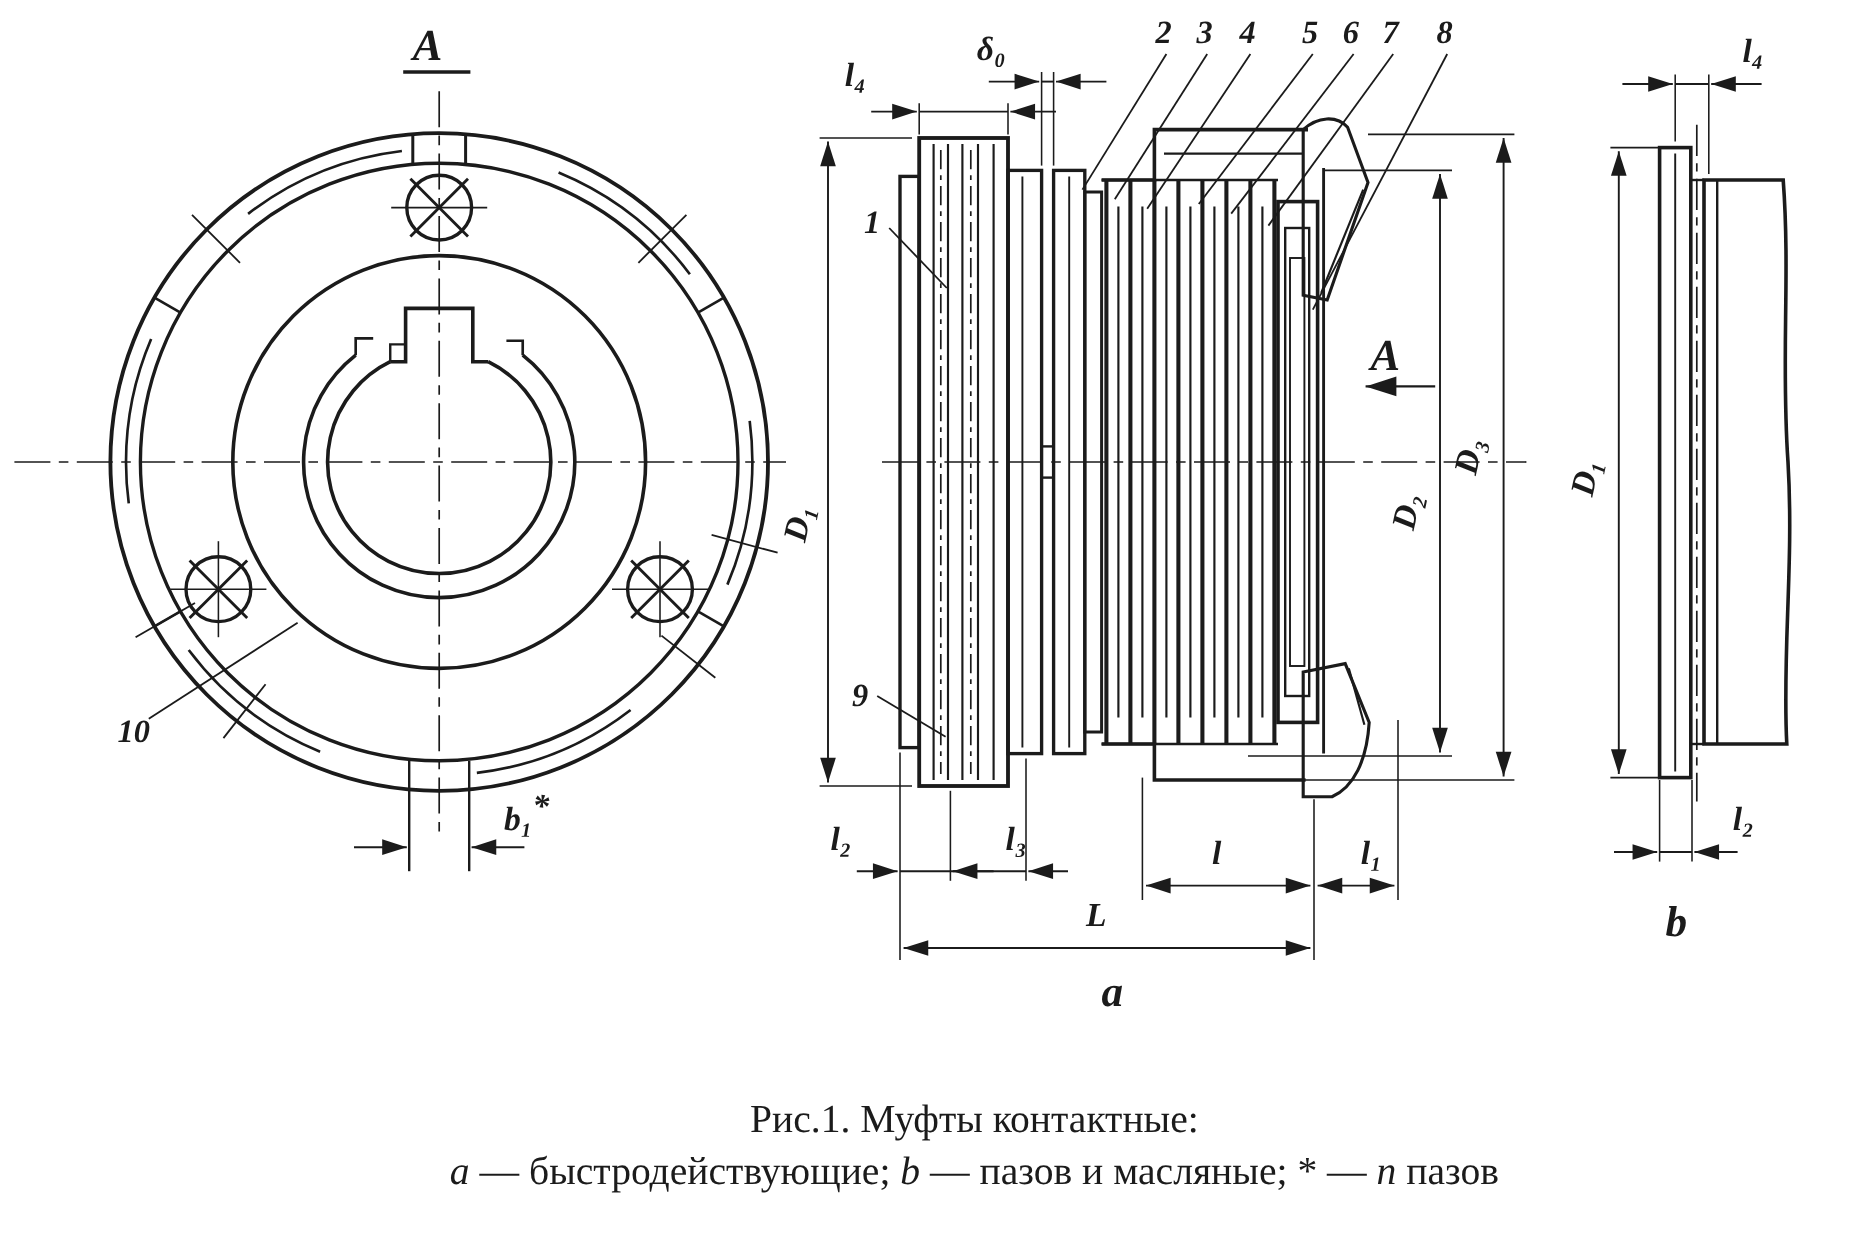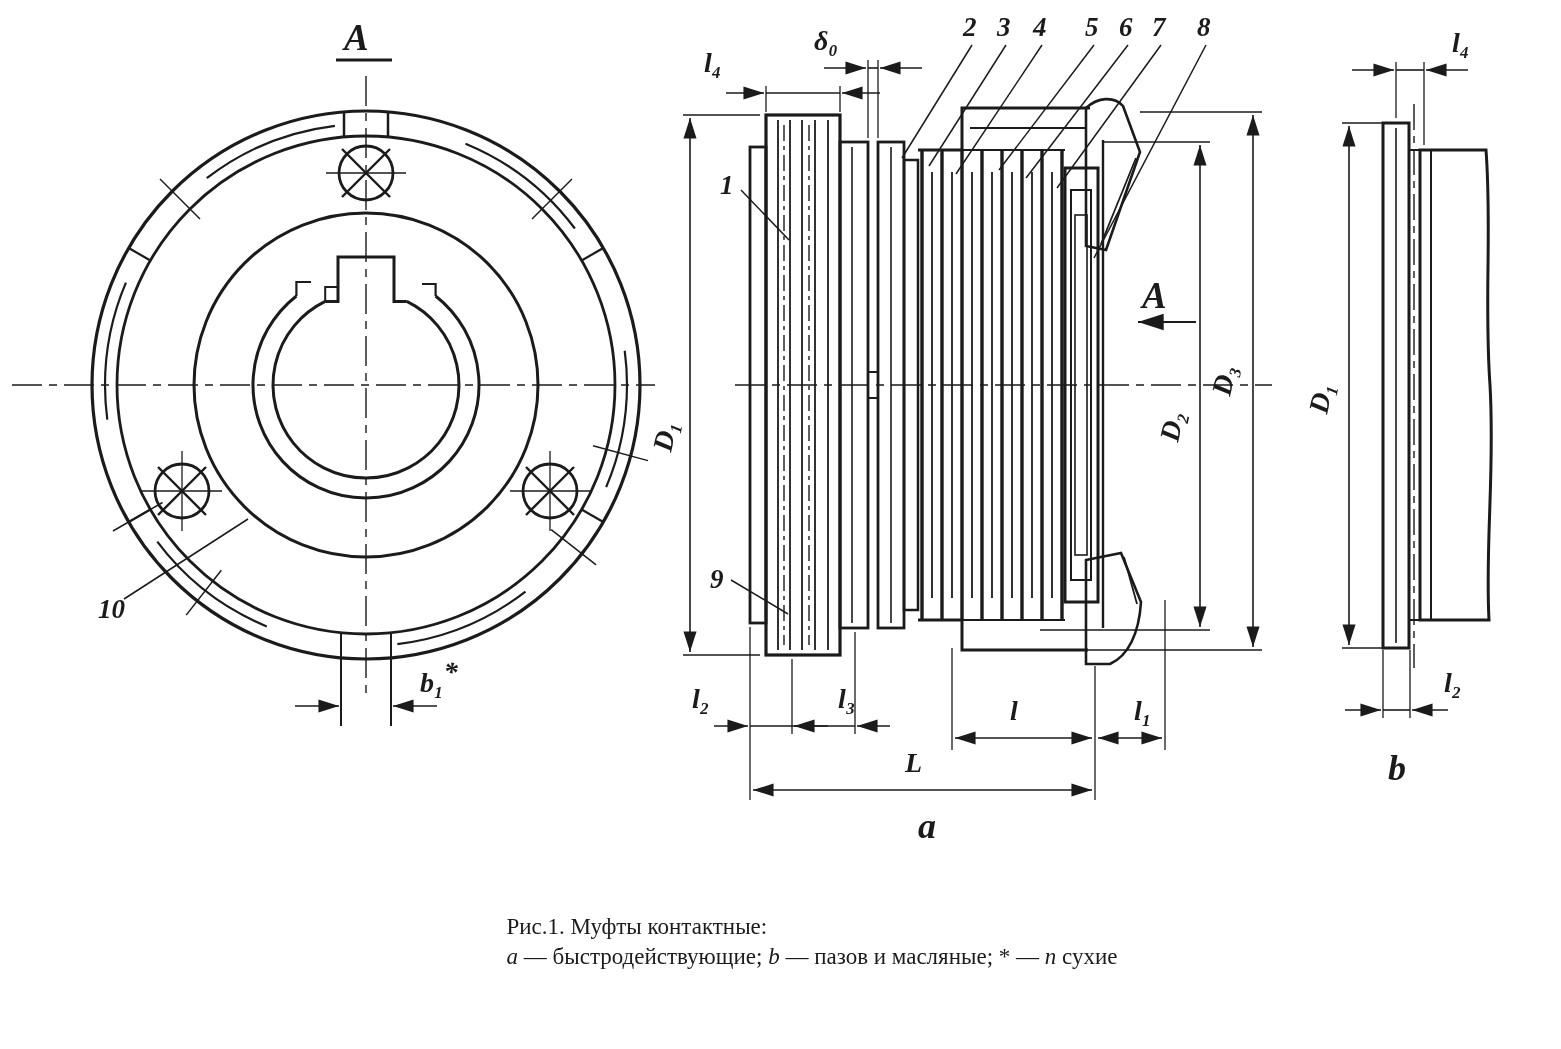--- a/index.html
+++ b/index.html
@@ -5,21 +5,21 @@
   html,body{margin:0;padding:0;background:#ffffff;}
   .canvas{position:relative;width:1561px;height:1049px;background:#ffffff;overflow:hidden;
           font-family:"Liberation Serif", serif;color:#1b1b1b;}
   svg{position:absolute;left:0;top:0;}
   svg text{fill:#1b1b1b;font-family:"Liberation Serif", serif;}
   .dimlbl{font-style:italic;font-weight:bold;font-size:28px;}
   .partnum{font-style:italic;font-weight:bold;font-size:27px;}
   .viewlbl{font-style:italic;font-weight:bold;font-size:37px;}
   .sublbl{font-style:italic;font-weight:bold;font-size:36px;}
   .caption{position:absolute;left:812px;top:912px;transform:translateX(-50%);
-           text-align:left;font-size:23px;line-height:1.32;white-space:nowrap;}
+           text-align:center;font-size:33px;line-height:1.32;white-space:nowrap;}
   .caption .it{font-style:italic;}
 </style>
 </head>
 <body>
 
 <div class="canvas">
 
 <svg width="1561" height="1049" viewBox="0 0 1561 1049">
   <defs>
     <marker id="ah" viewBox="0 0 12 12" refX="11.5" refY="6" markerWidth="14" markerHeight="14" orient="auto-start-reverse" markerUnits="strokeWidth">
@@ -285,16 +285,16 @@
       <line x1="1448" y1="710" x2="1412" y2="710" stroke-width="1.6" marker-end="url(#ah)"></line>
       <text class="dimlbl" x="1444" y="692" stroke="none">l₂</text>
     </g>
 
     <text class="sublbl" x="1388" y="780" font-size="34" stroke="none">b</text>
   </g>
 </svg>
 
 <div class="caption">
   <div><span>Рис.1. Муфты контактные:</span></div>
-  <div><span class="it">a</span><span> — быстродействующие; </span><span class="it">b</span><span> — пазов и масляные;  </span><span>*</span><span> — </span><span class="it">n</span><span> сухие</span></div>
+  <div><span class="it">a</span><span> — быстродействующие; </span><span class="it">b</span><span> — пазов и масляные;  </span><span>*</span><span> — </span><span class="it">n</span><span> пазов</span></div>
 </div>
 
 </div>
 
 </body></html>

